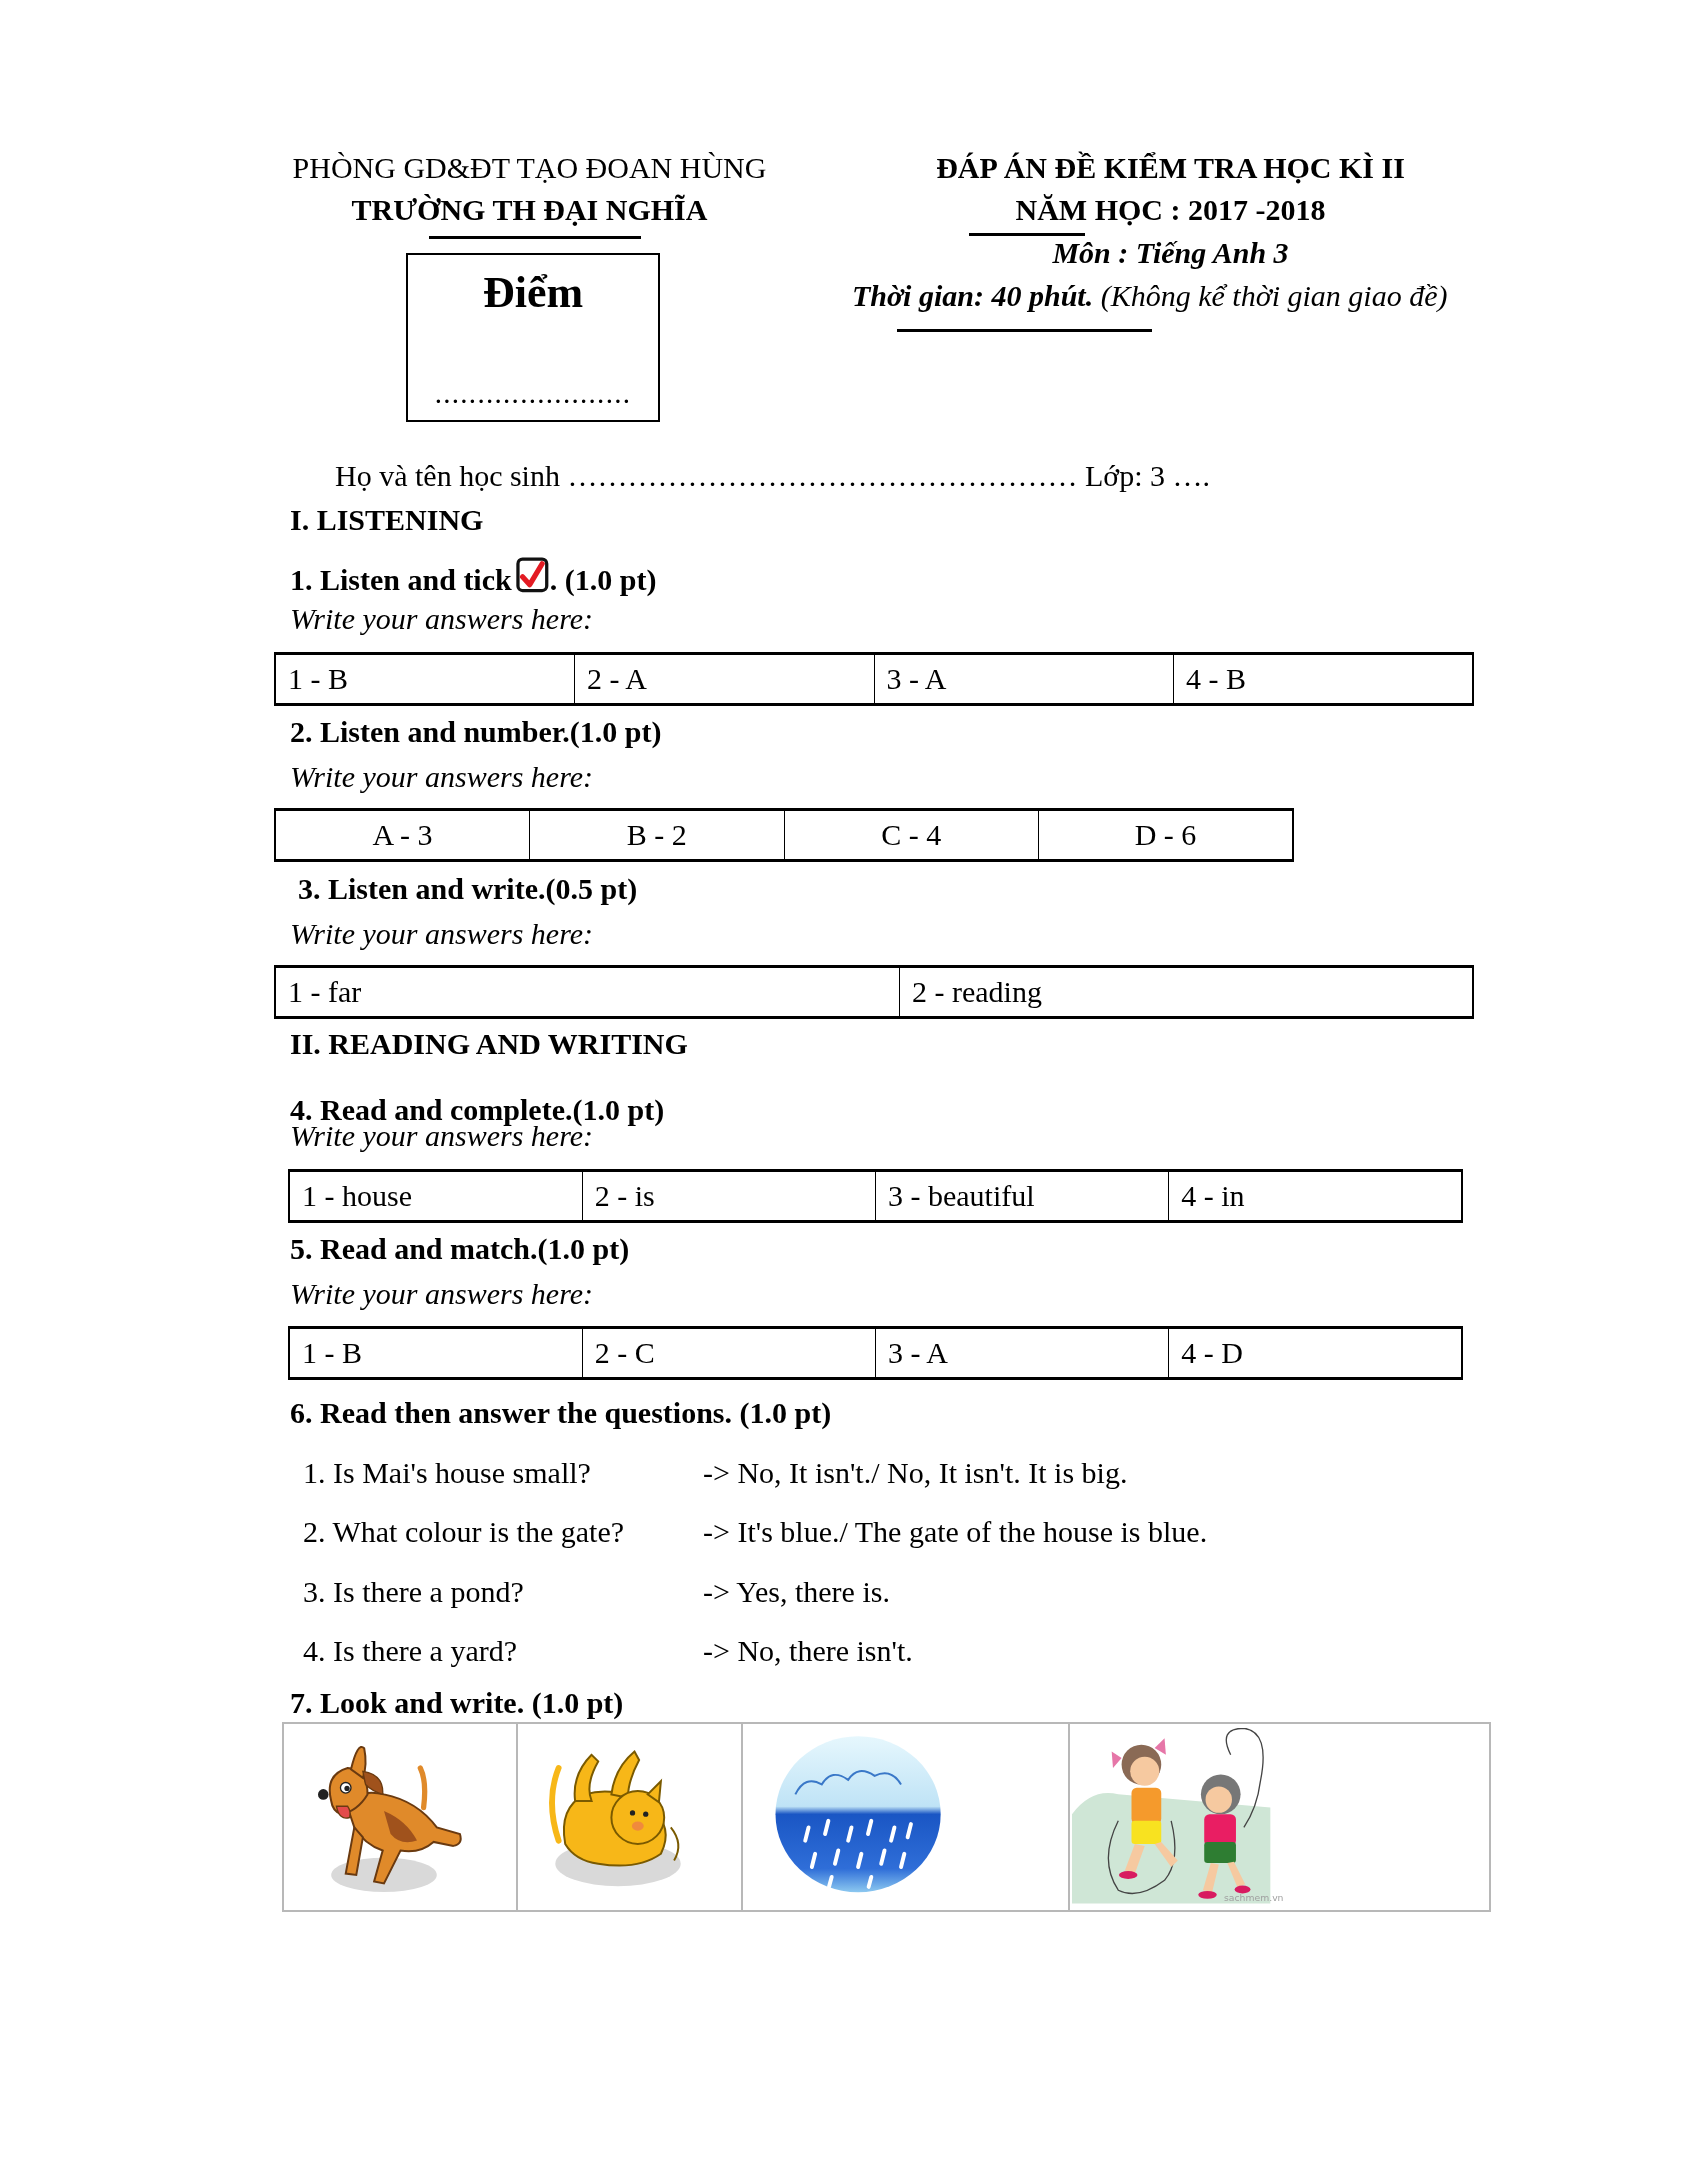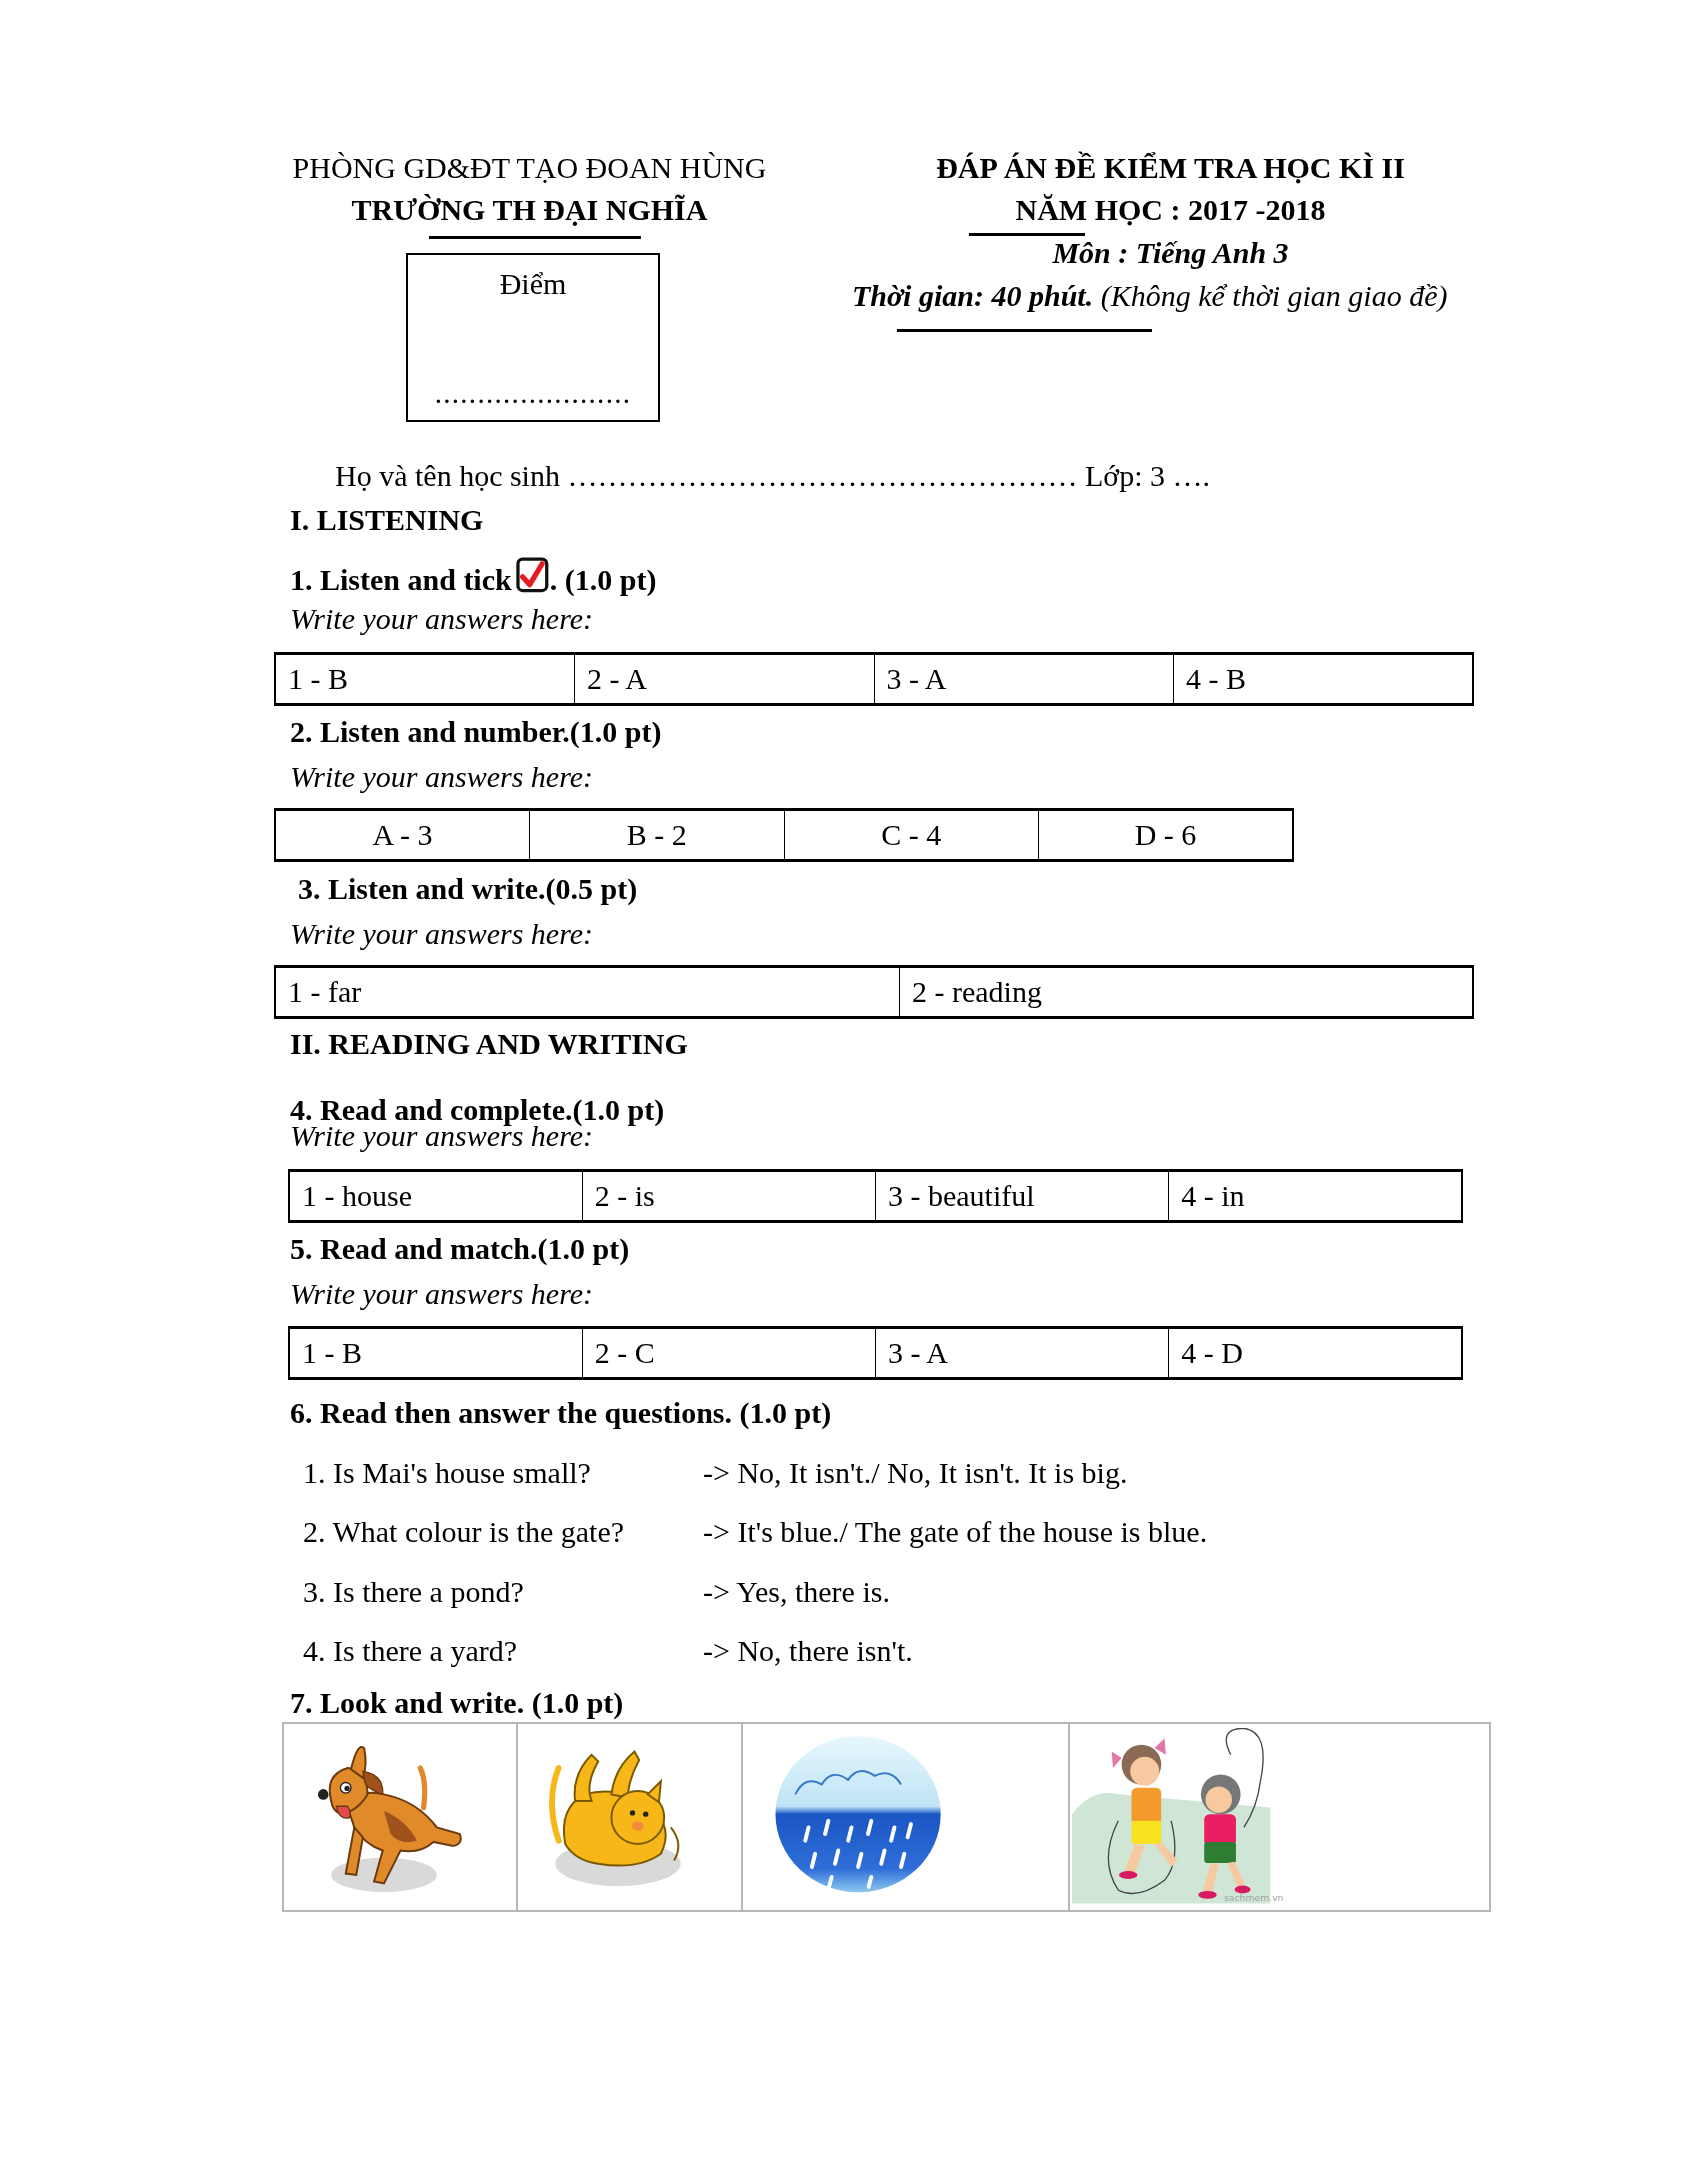--- a/index.html
+++ b/index.html
@@ -8,21 +8,21 @@
   .abs { position:absolute; }
   .t46 { font-size:30px; line-height:1.15; white-space:nowrap; }
   .b { font-weight:bold; }
   .i { font-style:italic; }
   .hdr-left { left:265px; width:529px; text-align:center; }
   .hdr-right { left:853px; width:635px; text-align:center; }
   .rule { position:absolute; height:2.6px; background:#000; }
   .score-box { left:406px; top:253px; width:254px; height:169px;
                border:2.6px solid #000; box-sizing:border-box; }
   .score-label { position:absolute; left:0; right:0; top:12px; text-align:center;
-                 font-size:30px; font-weight:normal; }
+                 font-size:44px; font-weight:bold; }
   .score-dots { position:absolute; left:18.5px; right:18.5px; top:122px; text-align:center;
                 font-size:29px; letter-spacing:1.3px; }
   table.ans { position:absolute; border-collapse:collapse; table-layout:fixed;border-radius:20px; }
   table.ans td { border:1.3px solid #000; border-top:3.3px solid #000; border-bottom:3.3px solid #000;
                  font-size:30px; height:48px; padding:0 12px; white-space:nowrap; }
   table.ans td:first-child { border-left:2.6px solid #000; }
   table.ans td:last-child { border-right:2.6px solid #000; }
   table.ans.center td { text-align:center; }
   .qa-q { position:absolute; left:303px; font-size:30px; white-space:nowrap; }
   .qa-a { position:absolute; left:703px; font-size:30px; white-space:nowrap; }

